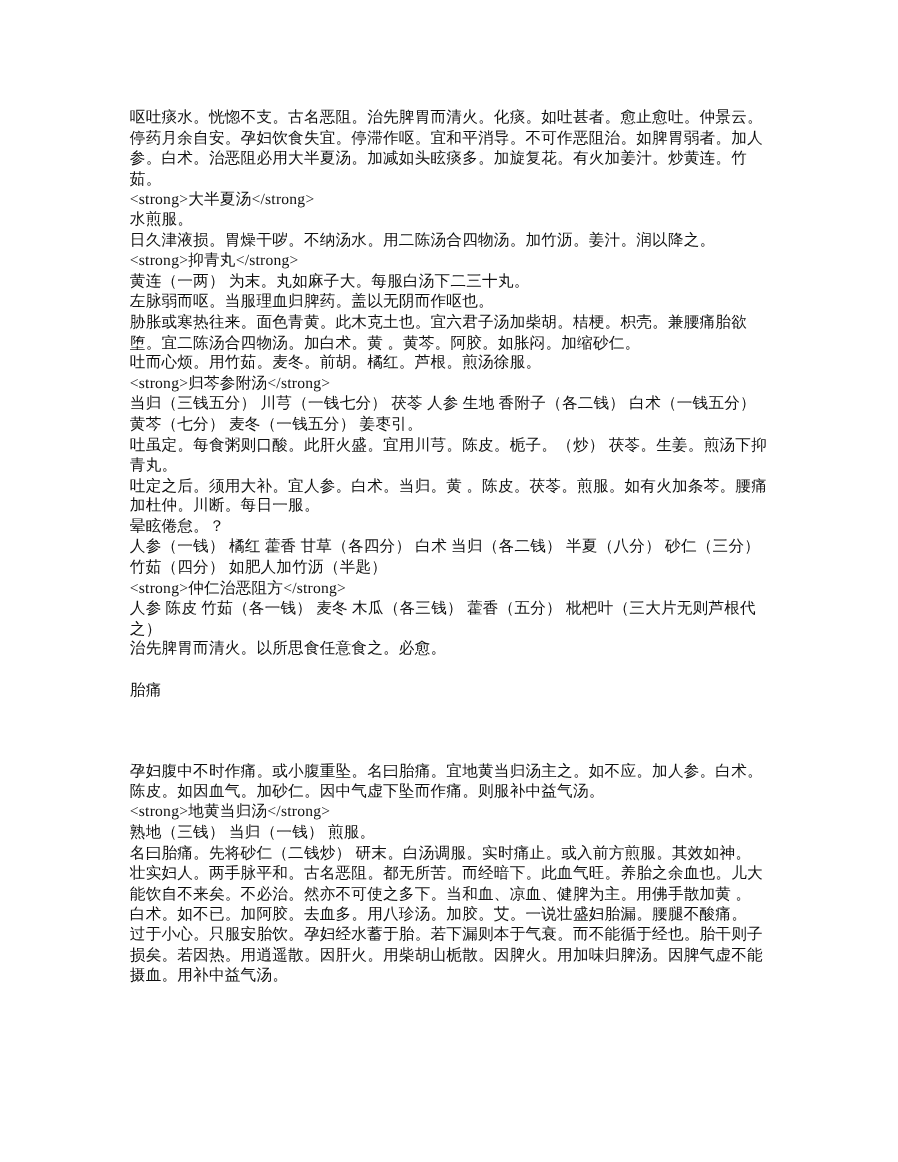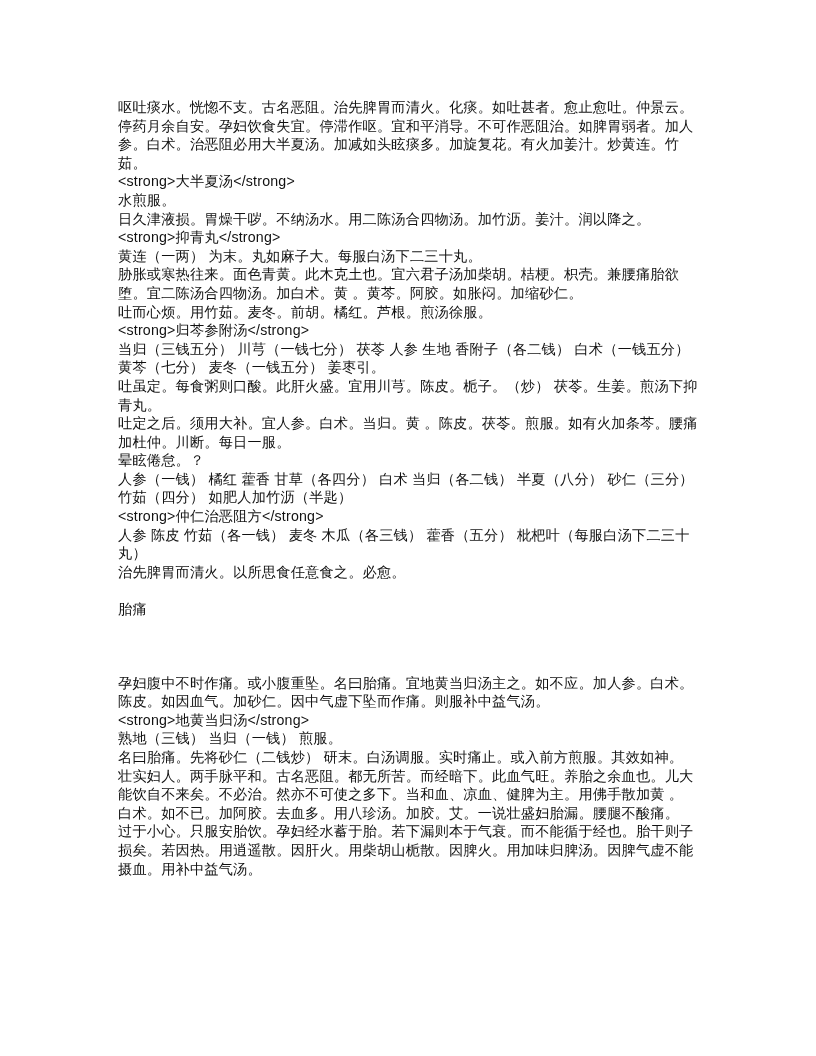--- a/index.html
+++ b/index.html
@@ -2,51 +2,52 @@
 <html><head>
 <meta charset="utf-8">
 <style>
   html, body { margin: 0; padding: 0; background: #ffffff; }
   body { width: 816px; height: 1056px; position: relative; overflow: hidden; }
   .page {
     position: absolute;
     left: 118px;
     top: 98px;
     width: 582px;
-    font-family: Liberation Sans, sans-serif;
+    font-family: Liberation Serif, serif;
     font-size: 14.2px;
     line-height: 18.6px;
     color: #111111;
     letter-spacing: 0.2px;
   }
   .line { display: block; white-space: pre-wrap; word-break: break-all; }
   .gap-sm { height: 18.6px; }
   .gap-lg { height: 55px; }
 </style>
 </head>
 <body>
 
 <div class="page">
   <div>
     <span class="line">呕吐痰水。恍惚不支。古名恶阻。治先脾胃而清火。化痰。如吐甚者。愈止愈吐。仲景云。停药月余自安。孕妇饮食失宜。停滞作呕。宜和平消导。不可作恶阻治。如脾胃弱者。加人参。白术。治恶阻必用大半夏汤。加减如头眩痰多。加旋复花。有火加姜汁。炒黄连。竹茹。</span>
     <span class="line">&lt;strong&gt;大半夏汤&lt;/strong&gt;</span>
     <span class="line">水煎服。</span>
     <span class="line">日久津液损。胃燥干哕。不纳汤水。用二陈汤合四物汤。加竹沥。姜汁。润以降之。</span>
     <span class="line">&lt;strong&gt;抑青丸&lt;/strong&gt;</span>
     <span class="line">黄连（一两） 为末。丸如麻子大。每服白汤下二三十丸。</span>
+    <span class="line">左脉弱而呕。当服理血归脾药。盖以无阴而作呕也。</span>
     <span class="line">胁胀或寒热往来。面色青黄。此木克土也。宜六君子汤加柴胡。桔梗。枳壳。兼腰痛胎欲堕。宜二陈汤合四物汤。加白术。黄 。黄芩。阿胶。如胀闷。加缩砂仁。</span>
     <span class="line">吐而心烦。用竹茹。麦冬。前胡。橘红。芦根。煎汤徐服。</span>
     <span class="line">&lt;strong&gt;归芩参附汤&lt;/strong&gt;</span>
     <span class="line">当归（三钱五分） 川芎（一钱七分） 茯苓 人参 生地 香附子（各二钱） 白术（一钱五分）黄芩（七分） 麦冬（一钱五分） 姜枣引。</span>
     <span class="line">吐虽定。每食粥则口酸。此肝火盛。宜用川芎。陈皮。栀子。（炒） 茯苓。生姜。煎汤下抑青丸。</span>
     <span class="line">吐定之后。须用大补。宜人参。白术。当归。黄 。陈皮。茯苓。煎服。如有火加条芩。腰痛加杜仲。川断。每日一服。</span>
     <span class="line">晕眩倦怠。？</span>
     <span class="line">人参（一钱） 橘红 藿香 甘草（各四分） 白术 当归（各二钱） 半夏（八分） 砂仁（三分）竹茹（四分） 如肥人加竹沥（半匙）</span>
     <span class="line">&lt;strong&gt;仲仁治恶阻方&lt;/strong&gt;</span>
-    <span class="line">人参 陈皮 竹茹（各一钱） 麦冬 木瓜（各三钱） 藿香（五分） 枇杷叶（每服白汤下二三十丸）</span>
+    <span class="line">人参 陈皮 竹茹（各一钱） 麦冬 木瓜（各三钱） 藿香（五分） 枇杷叶（三大片无则芦根代之）</span>
     <span class="line">治先脾胃而清火。以所思食任意食之。必愈。</span>
   </div>
 
   <div class="gap-sm"></div>
   <span class="line">胎痛</span>
   <div class="gap-lg"></div>
 
   <div>
     <span class="line">孕妇腹中不时作痛。或小腹重坠。名曰胎痛。宜地黄当归汤主之。如不应。加人参。白术。陈皮。如因血气。加砂仁。因中气虚下坠而作痛。则服补中益气汤。</span>
     <span class="line">&lt;strong&gt;地黄当归汤&lt;/strong&gt;</span>

